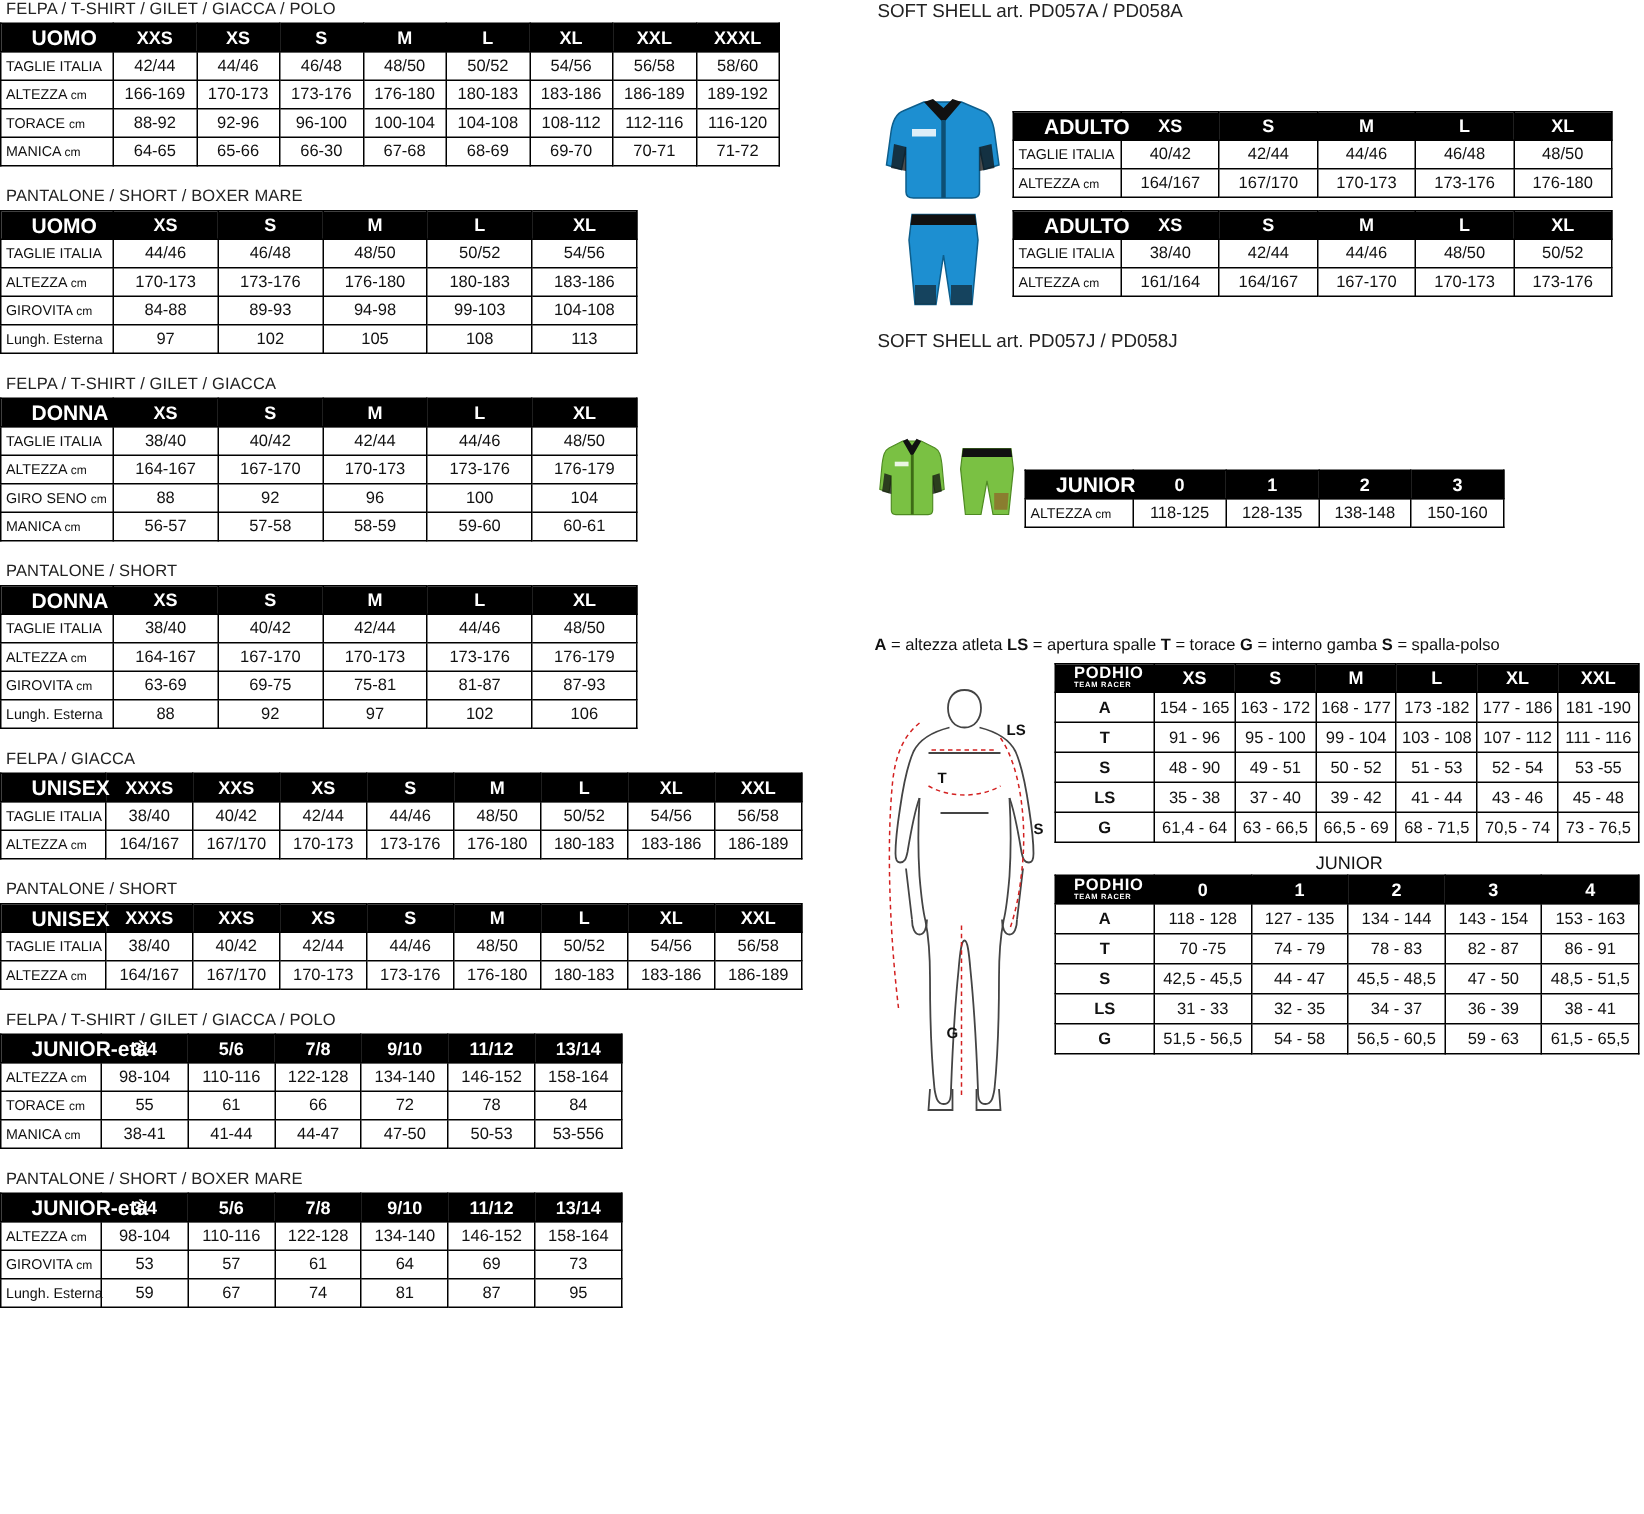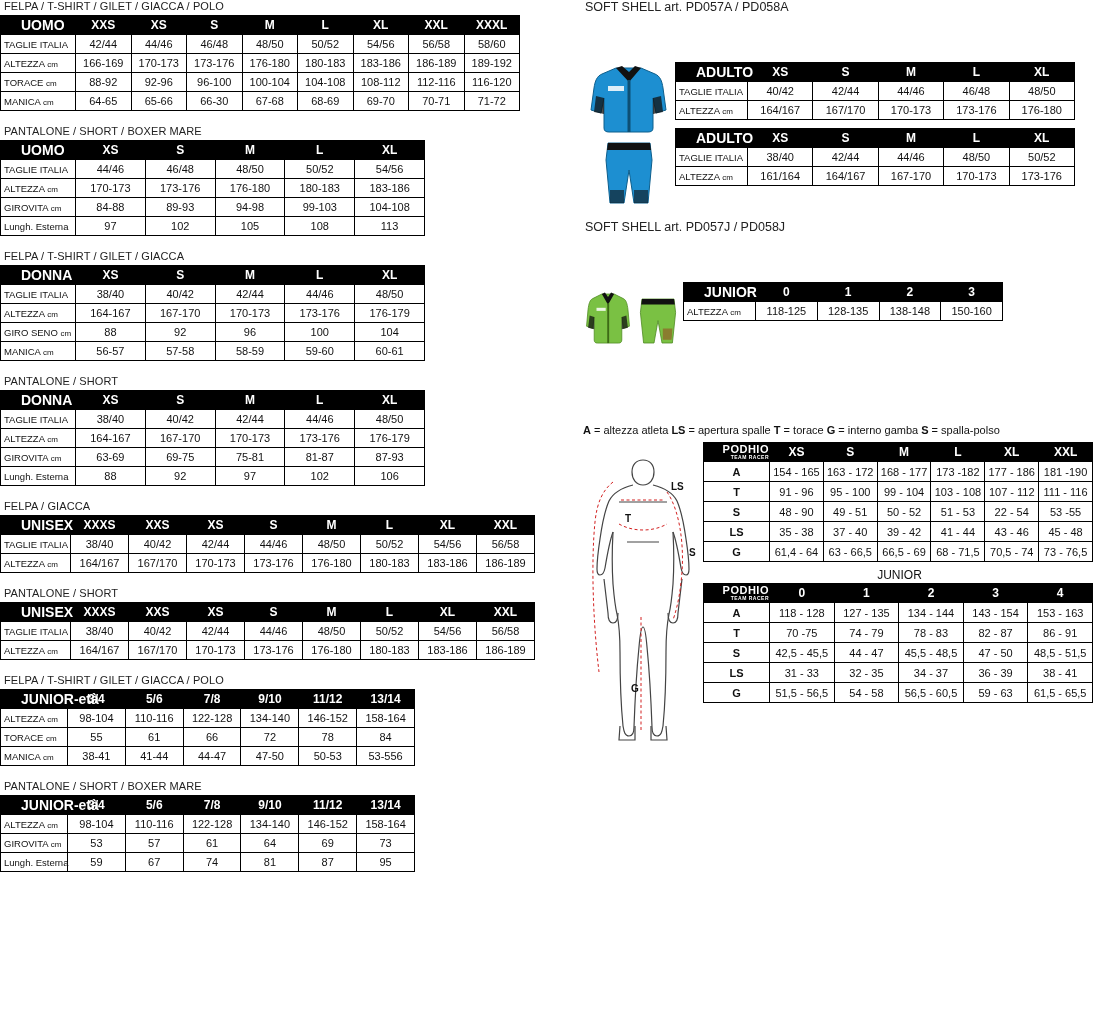--- a/index.html
+++ b/index.html
@@ -69,21 +69,21 @@
   table.sz td.rowlab .unit { font-size: 8px; }
 
   
   .rt-title {
     font-size: 12.5px;
     color: #222;
     margin: 0 0 6px 2px;
   }
   .garment-block {
     display: flex;
-    align-items: flex-start;
+    align-items: flex-end;
     margin-top: 48px;
   }
   .garment-imgs {
     width: 92px;
     flex: 0 0 92px;
     display: flex;
     flex-direction: column;
     align-items: center;
   }
   .garment-imgs.row {
@@ -112,23 +112,24 @@
     flex: 0 0 120px;
     position: relative;
   }
   .logo-cell {
     background: #000 !important;
     padding: 0 !important;
   }
   .logo-box {
     display: flex;
     flex-direction: column;
-    align-items: flex-end;
+    align-items: flex-start;
     justify-content: center;
     line-height: 1;
+    padding-left: 12px;
   }
   .logo-main {
     color: #fff;
     font-size: 11px;
     font-weight: bold;
     letter-spacing: .5px;
   }
   .logo-sub {
     color: #fff;
     font-size: 5px;
@@ -856,21 +857,21 @@
                     <td>103 - 108</td>
                     <td>107 - 112</td>
                     <td>111 - 116</td>
                   </tr>
                   <tr>
                     <td class="lab">S</td>
                     <td>48 - 90</td>
                     <td>49 - 51</td>
                     <td>50 - 52</td>
                     <td>51 - 53</td>
-                    <td>22 - 54</td>
+                    <td>52 - 54</td>
                     <td>53 -55</td>
                   </tr>
                   <tr>
                     <td class="lab">LS</td>
                     <td>35 - 38</td>
                     <td>37 - 40</td>
                     <td>39 - 42</td>
                     <td>41 - 44</td>
                     <td>43 - 46</td>
                     <td>45 - 48</td>

